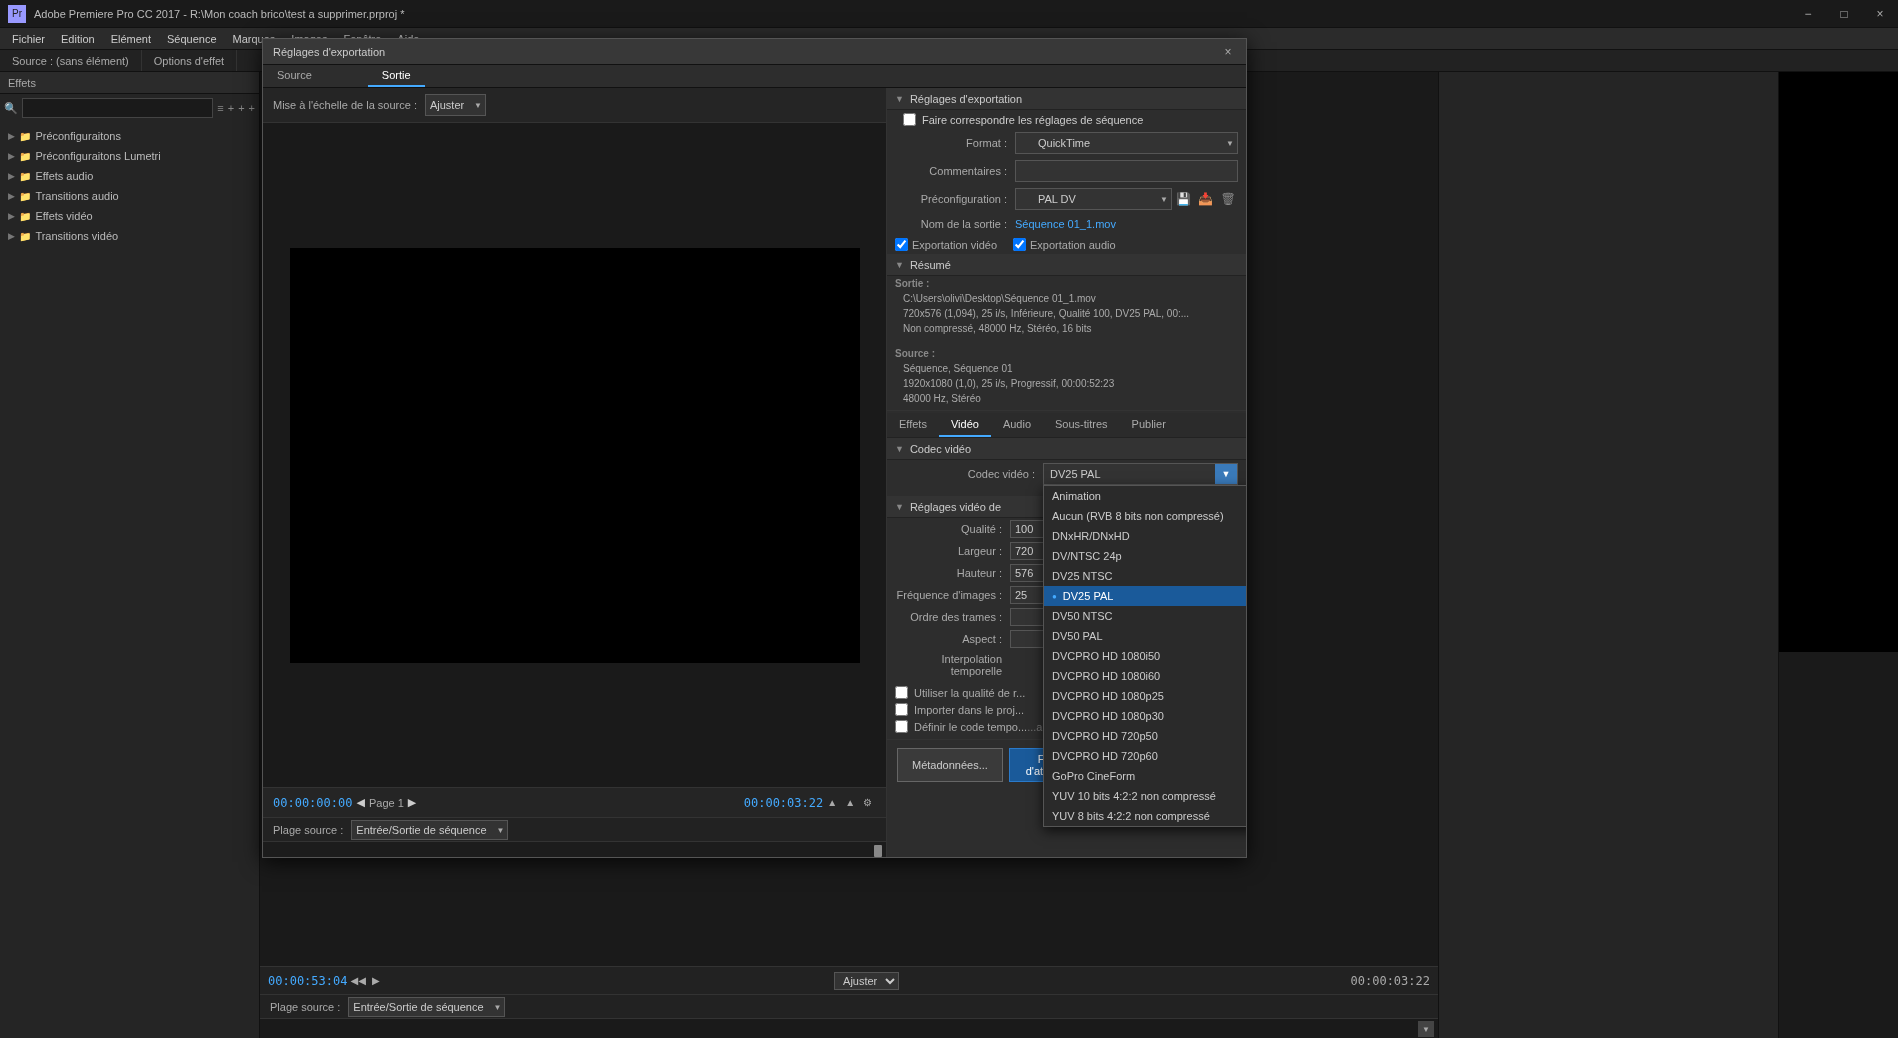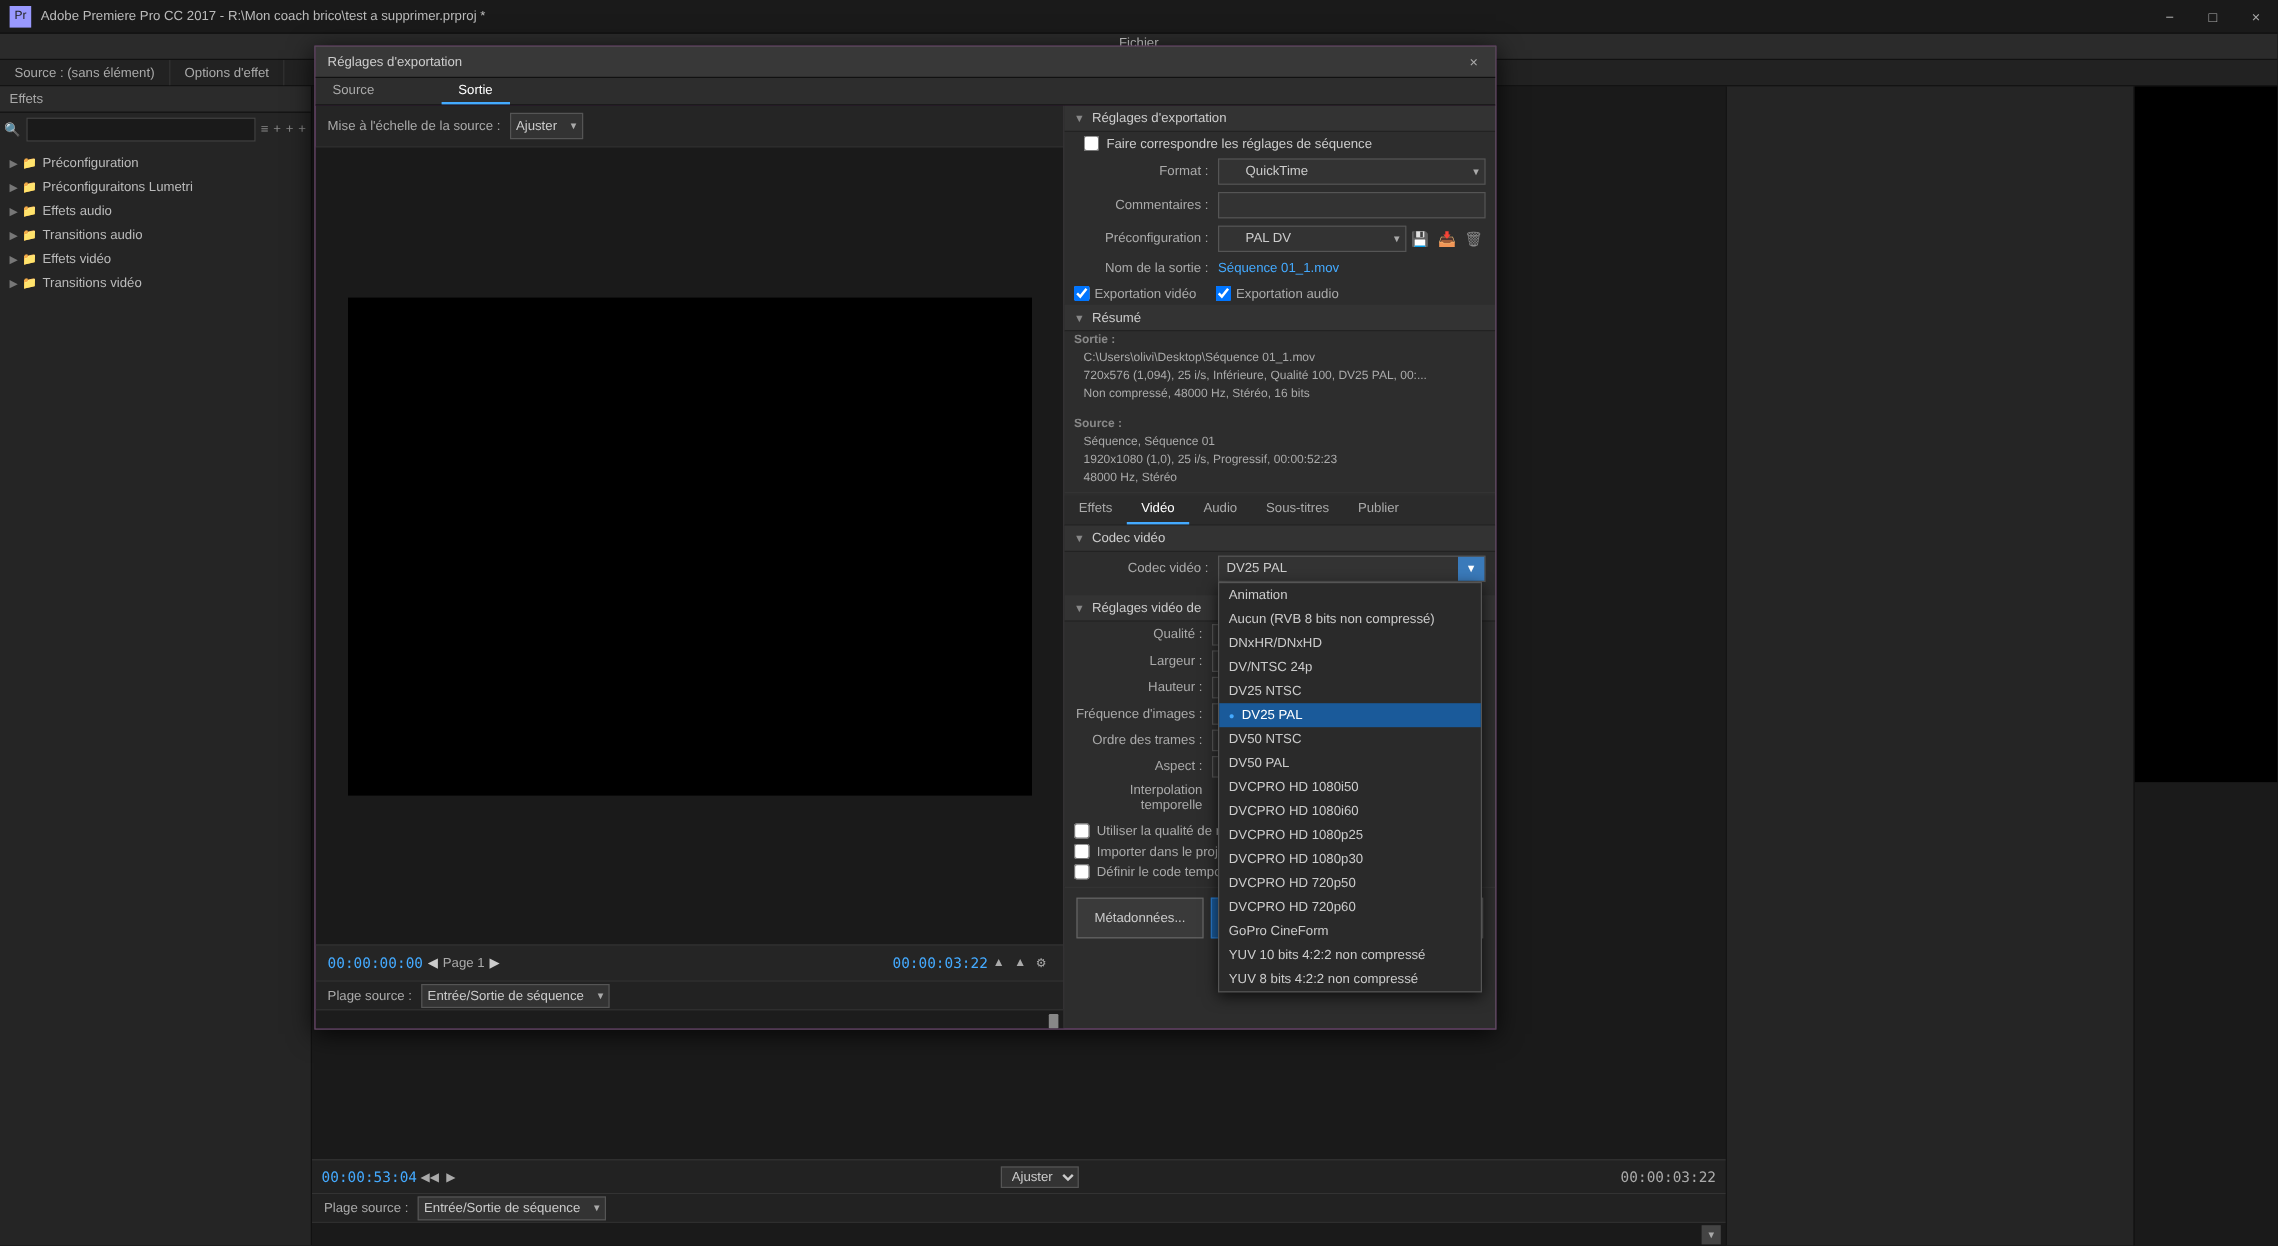--- a/index.html
+++ b/index.html
@@ -53,21 +53,20 @@
     }
 
     
     .menu-bar {
       background: #2b2b2b;
       height: 22px;
       display: flex;
       align-items: center;
       padding: 0 4px;
       border-bottom: 1px solid #111;
-      flex-direction: column;
     }
     .menu-item {
       padding: 2px 8px;
       font-size: 11px;
       color: #ccc;
       cursor: pointer;
     }
 
     
     .tab-bar {
@@ -628,21 +627,21 @@
         <span style="color:#888;cursor:pointer;">≡</span>
         <span style="color:#888;cursor:pointer;">+</span>
         <span style="color:#888;cursor:pointer;">+</span>
         <span style="color:#888;cursor:pointer;">+</span>
       </div>
     </div>
     <div class="sidebar-tree">
       <div class="tree-item">
         <span class="arrow">▶</span>
         <span class="folder-icon">📁</span>
-        <span>Préconfiguration</span>
+        <span>Préconfiguraitons</span>
       </div>
       <div class="tree-item">
         <span class="arrow">▶</span>
         <span class="folder-icon">📁</span>
         <span>Préconfiguraitons Lumetri</span>
       </div>
       <div class="tree-item">
         <span class="arrow">▶</span>
         <span class="folder-icon">📁</span>
         <span>Effets audio</span>
@@ -836,21 +835,21 @@
         <div class="right-tab">Audio</div>
         <div class="right-tab">Sous-titres</div>
         <div class="right-tab">Publier</div>
       </div>
 
       <div class="section-header">
         <span class="arrow">▼</span>
         <span>Codec vidéo</span>
       </div>
 
-      <div class="form-row" style="position:relative;">
+      <div class="form-row" style="position:relative;margin-left:28px;">
         <span class="form-label">Codec vidéo :</span>
         <div style="flex:1;position:relative;">
           <div style="background:#333;border:1px solid #555;color:#ccc;font-size:11px;padding:2px 6px;height:22px;display:flex;align-items:center;cursor:pointer;position:relative;">
             <span style="flex:1;">DV25 PAL</span>
             <div style="width:22px;height:100%;background:#3a7aba;display:flex;align-items:center;justify-content:center;color:#fff;font-size:9px;position:absolute;right:0;top:0;">▼</div>
           </div>
 
           <div class="custom-dropdown" style="top:22px;">
             <div class="dropdown-item">Animation</div>
             <div class="dropdown-item">Aucun (RVB 8 bits non compressé)</div>

